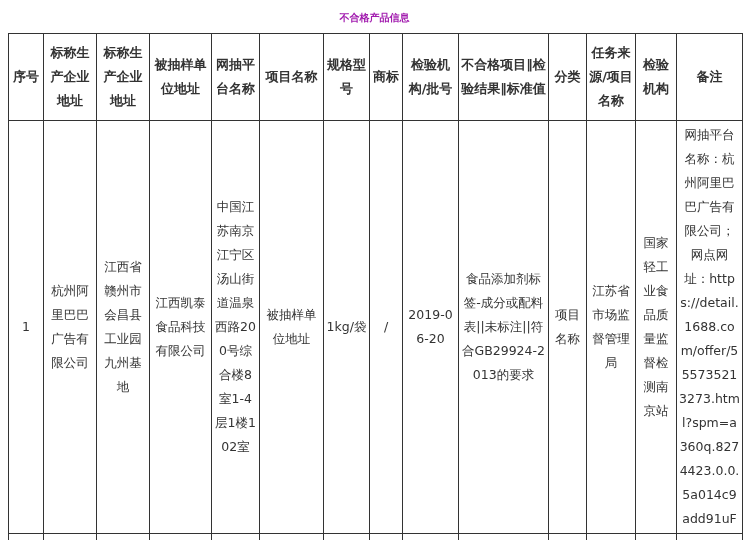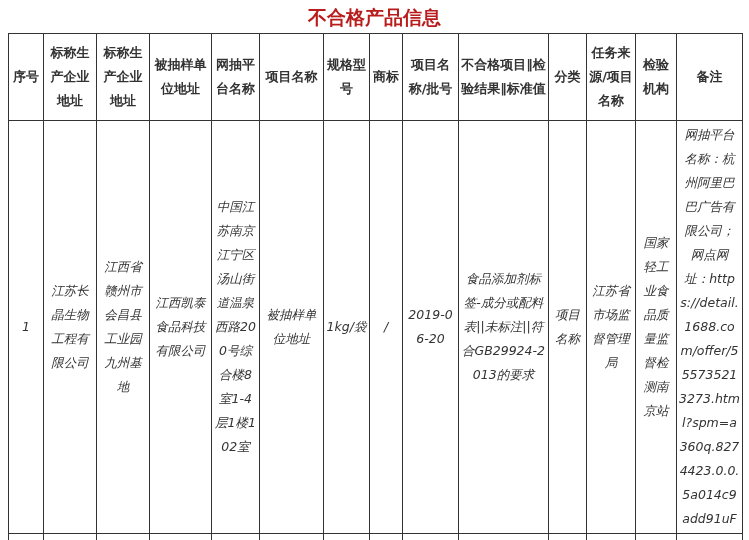--- a/index.html
+++ b/index.html
@@ -11,23 +11,23 @@
     background: #ffffff;
     font-family: "DejaVu Sans", "Liberation Sans", sans-serif;
   }
   .page-title {
     height: 33px;
     display: flex;
     align-items: center;
     justify-content: center;
     padding-top: 2px;
     box-sizing: border-box;
-    font-size: 19px;
+    font-size: 10px;
     font-weight: bold;
-    color: #b91c1c;
+    color: #a21caf;
   }
   table.report {
     border-collapse: collapse;
     table-layout: fixed;
     margin-left: 8px;
     width: 734px;
     background: #ffffff;
   }
   table.report th, table.report td {
     border: 1px solid #333333;
@@ -39,21 +39,20 @@
     overflow: hidden;
   }
   table.report th {
     font-size: 13px;
     font-weight: bold;
     line-height: 24px;
   }
   table.report td {
     font-size: 12.5px;
     line-height: 24px;
-    font-style: italic;
   }
   tr.header-row { height: 87px; }
   tr.data-row   { height: 413px; }
   tr.partial-row { height: 100px; }
 </style>
 </head>
 <body>
 
 <div class="page-title">不合格产品信息</div>
 
@@ -77,32 +76,32 @@
   <thead>
     <tr class="header-row">
       <th>序号</th>
       <th>标称生产企业地址</th>
       <th>标称生产企业地址</th>
       <th>被抽样单位地址</th>
       <th>网抽平台名称</th>
       <th>项目名称</th>
       <th>规格型号</th>
       <th>商标</th>
-      <th>项目名称/批号</th>
+      <th>检验机构/批号</th>
       <th>不合格项目‖检验结果‖标准值</th>
       <th>分类</th>
       <th>任务来源/项目名称</th>
       <th>检验机构</th>
       <th>备注</th>
     </tr>
   </thead>
   <tbody>
     <tr class="data-row">
       <td>1</td>
-      <td>江苏长晶生物工程有限公司</td>
+      <td>杭州阿里巴巴广告有限公司</td>
       <td>江西省赣州市会昌县工业园九州基地</td>
       <td>江西凯泰食品科技有限公司</td>
       <td>中国江苏南京江宁区汤山街道温泉西路200号综合楼8室1-4层1楼102室</td>
       <td>被抽样单位地址</td>
       <td>1kg/袋</td>
       <td>/</td>
       <td>2019-06-20</td>
       <td>食品添加剂标签-成分或配料表||未标注||符合GB29924-2013的要求</td>
       <td>项目名称</td>
       <td>江苏省市场监督管理局</td>

